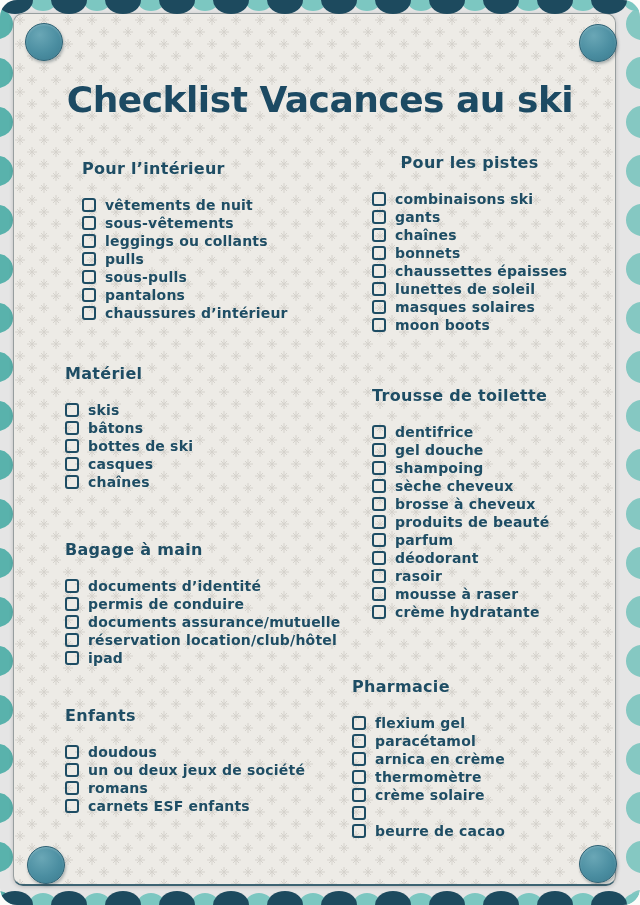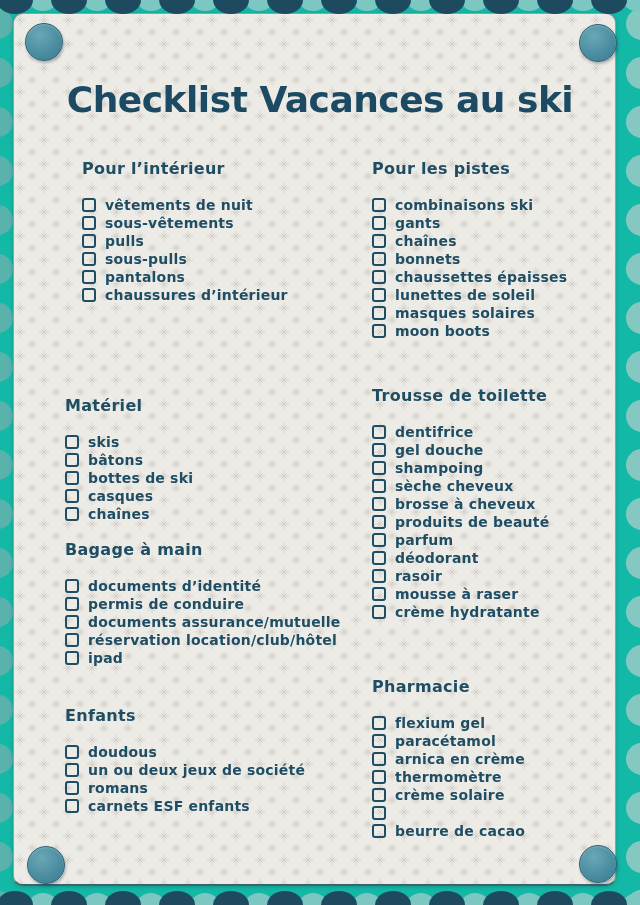--- a/index.html
+++ b/index.html
@@ -1,20 +1,21 @@
 <!DOCTYPE html>
 <html><head>
 <meta charset="utf-8">
 <style>
   html,body{margin:0;padding:0;background:#fcfcfa;}
   #canvas{
     position:relative;width:640px;height:905px;overflow:hidden;
-    background:#14b8a6;
+    background:#e5e5e5;
     font-family:"DejaVu Sans",sans-serif;
     color:#1e4d64;
+    border-radius:17px;
   }
   .edge{position:absolute;display:block;}
   .edge-top{top:0;left:0;}
   .edge-bottom{bottom:0;left:0;}
   .edge-left{top:0;left:0;}
   .edge-right{top:0;right:0;}
   #paper{
     position:absolute;left:13px;top:13px;right:24px;bottom:19px;
     background:#edebe6;
     border:1px solid rgba(80,95,100,.55);
@@ -44,26 +45,26 @@
     margin:0 0 17px 0;font-size:16px;font-weight:bold;
     line-height:21px;letter-spacing:.3px;color:#1e4d64;
   }
   .item{display:flex;align-items:center;height:18px;font-size:14px;font-weight:bold;letter-spacing:.2px;}
   .cb{
     flex:none;width:10px;height:10px;margin-right:9px;
     border:2px solid #1e4d64;border-radius:3px;background:transparent;
   }
   .lbl{white-space:nowrap;}
   #sec-interieur{left:65px;top:158px;padding-left:17px;}
-  #sec-materiel {left:65px;top:363px;margin-top:32px;}
+  #sec-materiel {left:65px;top:363px;}
   #sec-bagage   {left:65px;top:539px;}
   #sec-enfants  {left:65px;top:705px;}
-  #sec-pistes   {left:372px;top:158px;}
+  #sec-pistes   {left:372px;top:152px;text-align:center;}
   #sec-trousse  {left:372px;top:385px;}
-  #sec-pharmacie{left:372px;top:676px;}
+  #sec-pharmacie{left:352px;top:676px;}
 </style>
 </head>
 <body>
 
 <div id="canvas">
 
   <svg class="edge edge-left" width="15" height="905">
     <defs>
       <pattern id="pl" width="15" height="49" patternUnits="userSpaceOnUse">
         <circle cx="-2" cy="24" r="15" fill="#59b2ac"></circle>
@@ -133,20 +134,24 @@
     <div class="item">
         <span class="cb"></span>
         <span class="lbl">vêtements de nuit</span>
       </div>
     <div class="item">
         <span class="cb"></span>
         <span class="lbl">sous-vêtements</span>
       </div>
     <div class="item">
         <span class="cb"></span>
+        <span class="lbl">leggings ou collants</span>
+      </div>
+    <div class="item">
+        <span class="cb"></span>
         <span class="lbl">pulls</span>
       </div>
     <div class="item">
         <span class="cb"></span>
         <span class="lbl">sous-pulls</span>
       </div>
     <div class="item">
         <span class="cb"></span>
         <span class="lbl">pantalons</span>
       </div>

